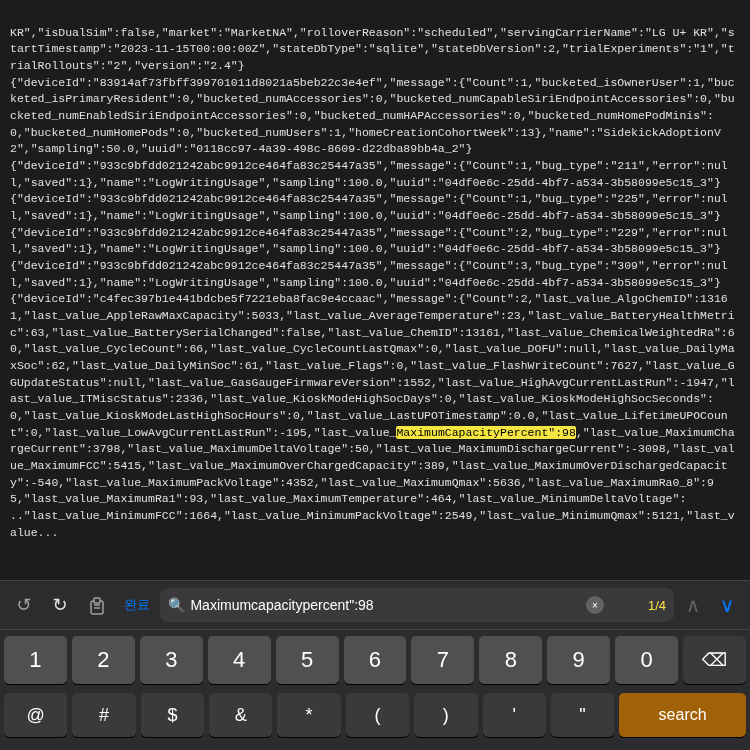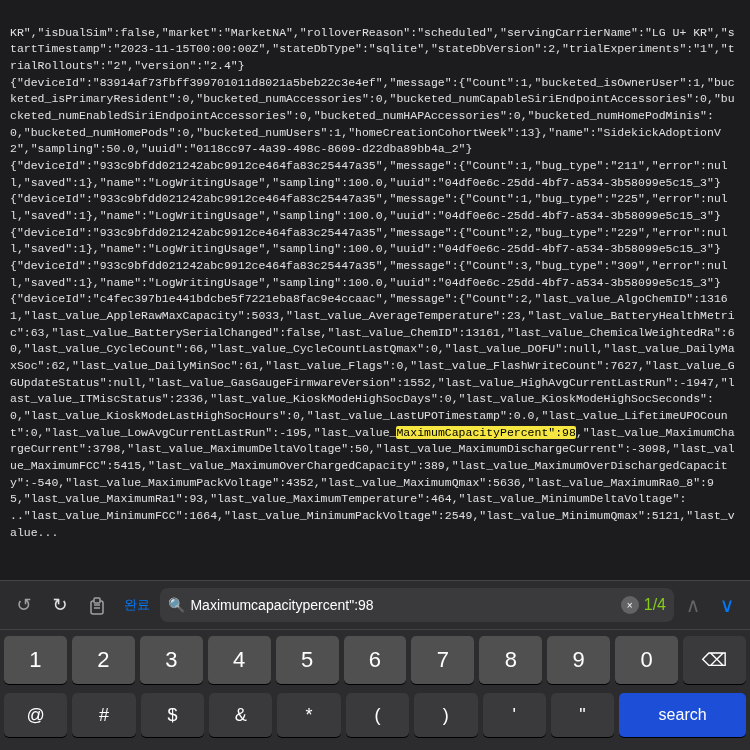--- a/index.html
+++ b/index.html
@@ -110,24 +110,25 @@
       background: #636366;
       border-radius: 50%;
       display: flex; align-items: center; justify-content: center;
       color: #fff;
       font-size: 10px;
       flex-shrink: 0;
       cursor: pointer;
     }
 
     #search-count {
-      color: #84cc16;
-      font-size: 16px;
+      color: #fde047;
+      font-size: 13px;
       white-space: nowrap;
       flex-shrink: 0;
+      margin-left: 39px;
     }
 
     .nav-arrow {
       width: 30px; height: 30px;
       display: flex; align-items: center; justify-content: center;
       color: #007aff;
       font-size: 20px;
       cursor: pointer;
       flex-shrink: 0;
     }
@@ -184,21 +185,21 @@
       display: flex;
       align-items: center;
       justify-content: center;
       color: #fff;
       font-size: 18px;
       cursor: pointer;
       box-shadow: 0 1px 0 #000;
     }
 
     .sym-key.search-key {
-      background: #1d4ed8;
+      background: #a16207;
       flex: 2;
       font-size: 16px;
       font-weight: 500;
     }
   </style>
 </head>
 <body>
 
 <div id="main-content">
   <div id="text-body">

